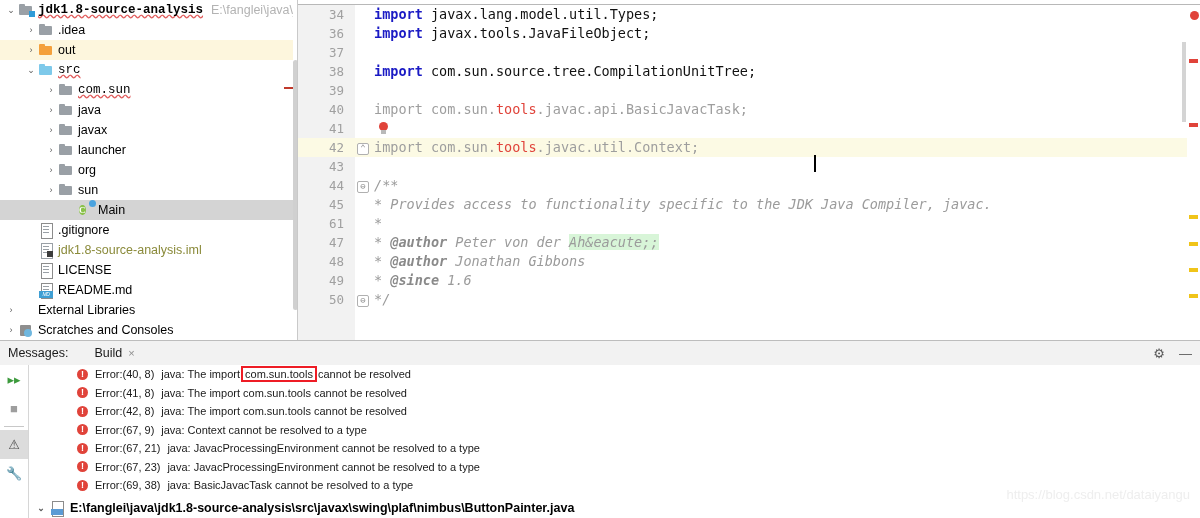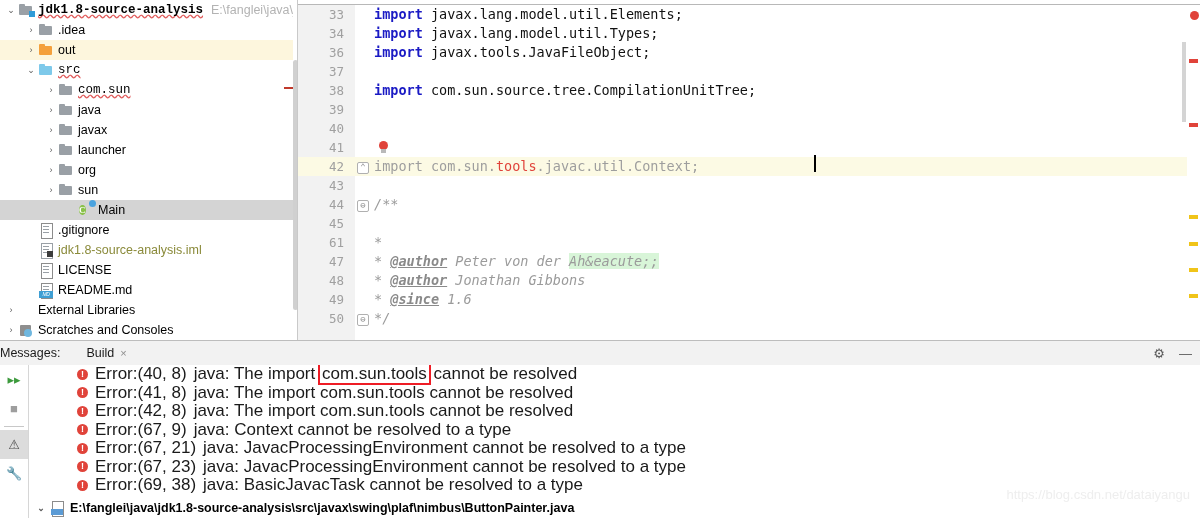--- a/index.html
+++ b/index.html
@@ -198,21 +198,21 @@
     width: 10px; height: 10px;
     border: 1px solid #b0b0b0; border-radius: 2px;
     color: #888; font-size: 9px; line-height: 8px; text-align: center;
     background: #fff;
   }
   .kw  { color: #1a1ac4; font-weight: bold; }
   .nm  { color: #111111; }
   .dis { color: #9e9e9e; }
   .err { color: #e0433a; }
   .cmt { color: #9b9b9b; font-style: italic; }
-  .tag { color: #8a8a8a; font-style: italic; font-weight: bold; text-decoration: underline; }
+  .tag { color: #8a8a8a; font-style: italic; font-weight: bold; }
   .greenhl { background: #d8f5d8; }
   .errbulb {
     position: absolute; left: 80px; top: 3px;
     width: 11px; height: 12px;
   }
   .errbulb .b {
     position: absolute; left: 1px; top: 0;
     width: 9px; height: 9px; border-radius: 50%;
     background: #e0433a;
   }
@@ -247,21 +247,21 @@
     background: #ffffff;
     border-top: 1px solid #bdbdbd;
   }
   #messages-header {
     position: absolute; left: 0; top: 0; width: 1200px; height: 24px;
     background: #f2f2f2;
     border-bottom: 1px solid #d6d6d6;
     display: flex; align-items: center;
   }
   #messages-label {
-    font-size: 12.5px; color: #1a1a1a;
+    margin-left: 8px; font-size: 12.5px; color: #1a1a1a;
   }
   #build-tab {
     margin-left: 20px;
     display: flex; align-items: center; gap: 6px;
     font-size: 12.5px; color: #1a1a1a;
     padding: 2px 6px;
   }
   #build-tab .x { color: #8e8e8e; font-size: 11px; }
   #messages-header-right {
     position: absolute; right: 8px; top: 0; height: 24px;
@@ -285,21 +285,21 @@
 
   #messages-list {
     position: absolute; left: 29px; top: 24px;
     width: 1171px; height: 154px;
     background: #ffffff;
     overflow: hidden;
   }
   .msg-row {
     position: relative; height: 18.5px;
     display: flex; align-items: center;
-    font-size: 17px; color: #1a1a1a;
+    font-size: 11px; color: #1a1a1a;
     white-space: nowrap;
     padding-left: 48px;
     text-align: center;
   }
   .err-ic {
     position: relative;
     width: 11px; height: 11px; border-radius: 50%;
     background: #e0433a;
     margin-right: 7px; flex: 0 0 auto;
   }
@@ -459,44 +459,41 @@
       </div>
     </div>
     <div id="sidebar-divider"></div>
 
     <div id="editor">
       <div id="editor-tabstrip"></div>
       <div id="gutter"></div>
       <div id="fold-strip"></div>
       <div id="code-lines">
           <div class="cl">
-            <span class="ln">33</span>
-            <span class="code"><span class="kw">import </span><span class="nm">javax.lang.model.util.Elements;</span></span>
-          </div>
-          <div class="cl">
             <span class="ln">34</span>
             <span class="code"><span class="kw">import </span><span class="nm">javax.lang.model.util.Types;</span></span>
           </div>
           <div class="cl">
             <span class="ln">36</span>
             <span class="code"><span class="kw">import </span><span class="nm">javax.tools.JavaFileObject;</span></span>
           </div>
           <div class="cl">
             <span class="ln">37</span>
             <span class="code"></span>
           </div>
           <div class="cl">
             <span class="ln">38</span>
             <span class="code"><span class="kw">import </span><span class="nm">com.sun.source.tree.CompilationUnitTree;</span></span>
           </div>
           <div class="cl">
             <span class="ln">39</span>
           </div>
           <div class="cl">
             <span class="ln">40</span>
+            <span class="code"><span class="dis">import </span><span class="dis">com.sun.</span><span class="err">tools</span><span class="dis">.javac.api.BasicJavacTask;</span></span>
           </div>
           <div class="cl">
             <span class="ln">41</span>
             <span class="errbulb">
               <i class="b"></i>
               <i class="s"></i>
             </span>
           </div>
           <div class="cl cur">
             <span class="ln">42</span>
@@ -507,20 +504,21 @@
             <span class="ln">43</span>
             <span class="code"></span>
           </div>
           <div class="cl">
             <span class="ln">44</span>
             <span class="fold">⊖</span>
             <span class="code"><span class="cmt">/**</span></span>
           </div>
           <div class="cl">
             <span class="ln">45</span>
+            <span class="code"><span class="cmt"> * Provides access to functionality specific to the JDK Java Compiler, javac.</span></span>
           </div>
           <div class="cl">
             <span class="ln">61</span>
             <span class="code"><span class="cmt"> *</span></span>
           </div>
           <div class="cl">
             <span class="ln">47</span>
             <span class="code"><span class="cmt"> * </span><span class="tag">@author</span><span class="cmt"> Peter von der </span><span class="cmt greenhl">Ah&amp;eacute;</span><span class="cmt greenhl">;</span></span>
           </div>
           <div class="cl">

